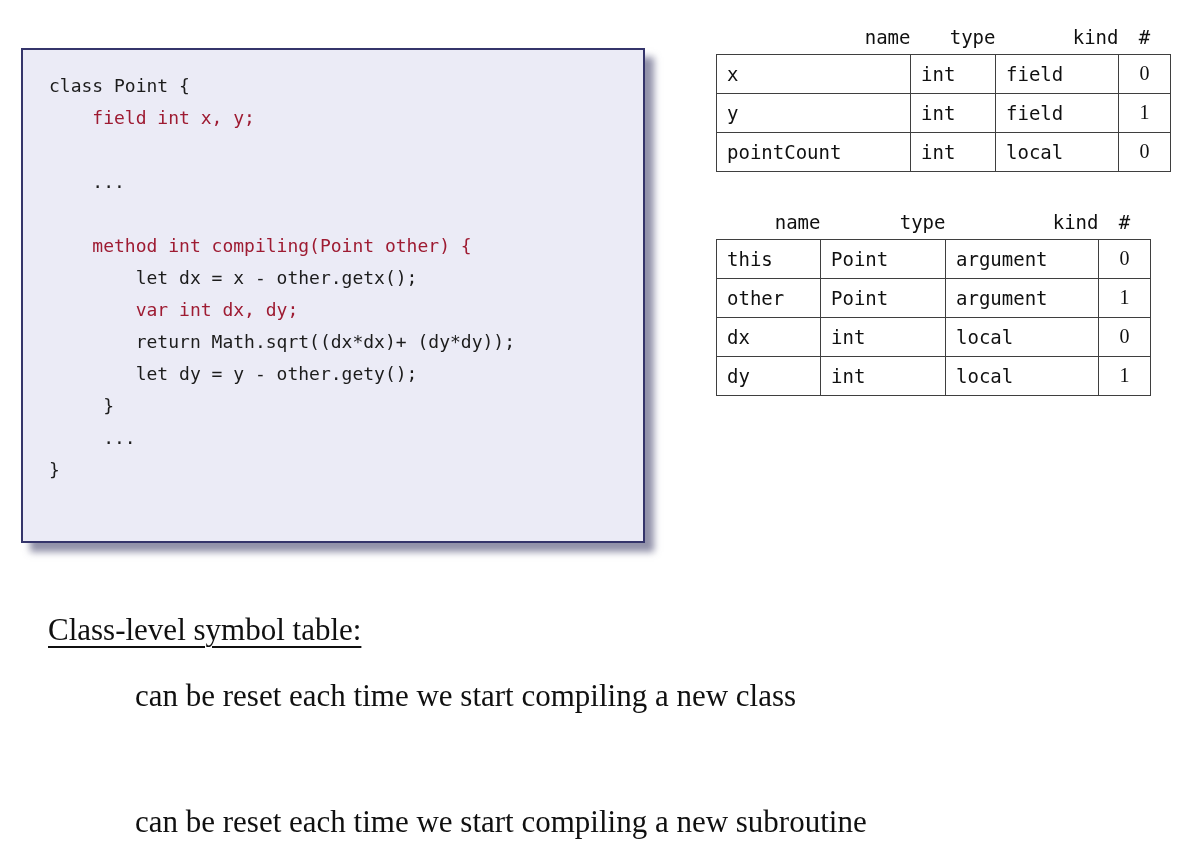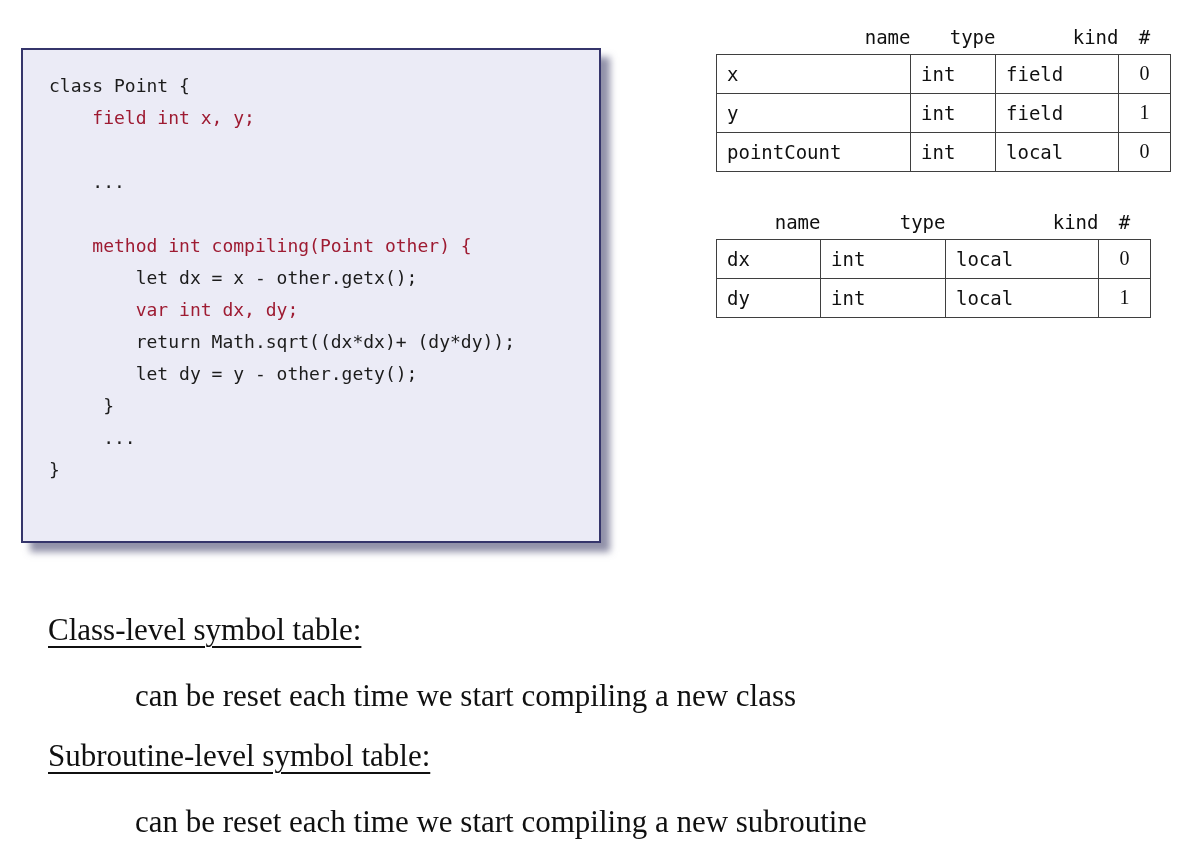--- a/index.html
+++ b/index.html
@@ -12,21 +12,21 @@
   }
   .stage {
     position: absolute; left: 0; top: 0;
     width: 1200px; height: 855px;
     background: var(--page_bg, #ffffff);
   }
 
   
   .code-panel {
     position: absolute; left: 21px; top: 48px;
-    width: 580px; height: 495px;
+    width: 624px; height: 495px;
     background: var(--code_panel_bg, #ebebf6);
     border: 2px solid var(--code_panel_border, #35356b);
     box-shadow: 9px 9px 7px rgba(108, 108, 140, 0.75);
     padding: 20px 8px 0 26px;
   }
   .code-line {
     font-family: "DejaVu Sans Mono", monospace;
     font-size: 18px;
     line-height: 32px;
     min-height: 32px;
@@ -158,32 +158,43 @@
     <thead>
       <tr>
         <th>name</th>
         <th>type</th>
         <th>kind</th>
         <th class="num">#</th>
       </tr>
     </thead>
     <tbody>
         <tr>
+    <td class="c-name">this</td>
+    <td class="c-type">Point</td>
+    <td class="c-kind">argument</td>
+    <td class="num">0</td>
+  </tr>
+        <tr>
+    <td class="c-name">other</td>
+    <td class="c-type">Point</td>
+    <td class="c-kind">argument</td>
+    <td class="num">1</td>
+  </tr>
+        <tr>
     <td class="c-name">dx</td>
     <td class="c-type">int</td>
     <td class="c-kind">local</td>
     <td class="num">0</td>
   </tr>
         <tr>
     <td class="c-name">dy</td>
     <td class="c-type">int</td>
     <td class="c-kind">local</td>
     <td class="num">1</td>
   </tr>
       </tbody>
   </table>
 
   <div class="note-heading" id="class-heading">Class-level symbol table:</div>
   <div class="note-body" id="class-body">can be reset each time we start compiling a new class</div>
-  <div class="note-heading" id="subroutine-heading">Subroutine-level symbol table:</div>
   <div class="note-body" id="subroutine-body">can be reset each time we start compiling a new subroutine</div>
 
 </div>
 
 </body></html>

